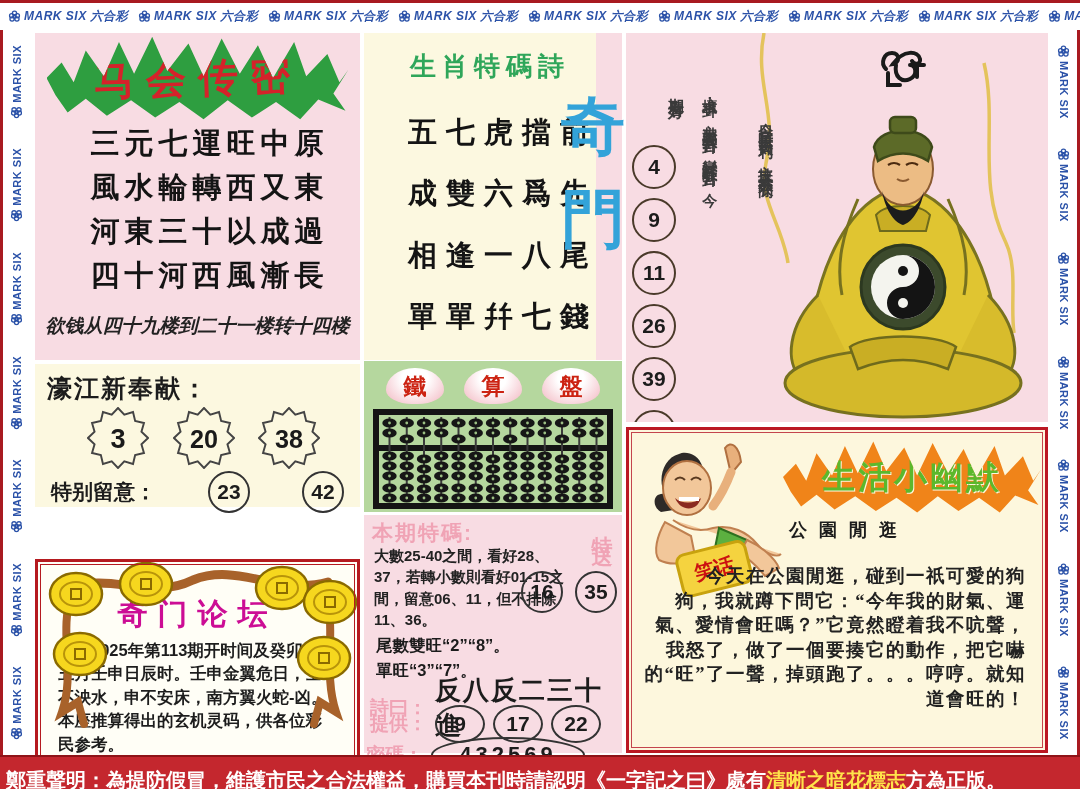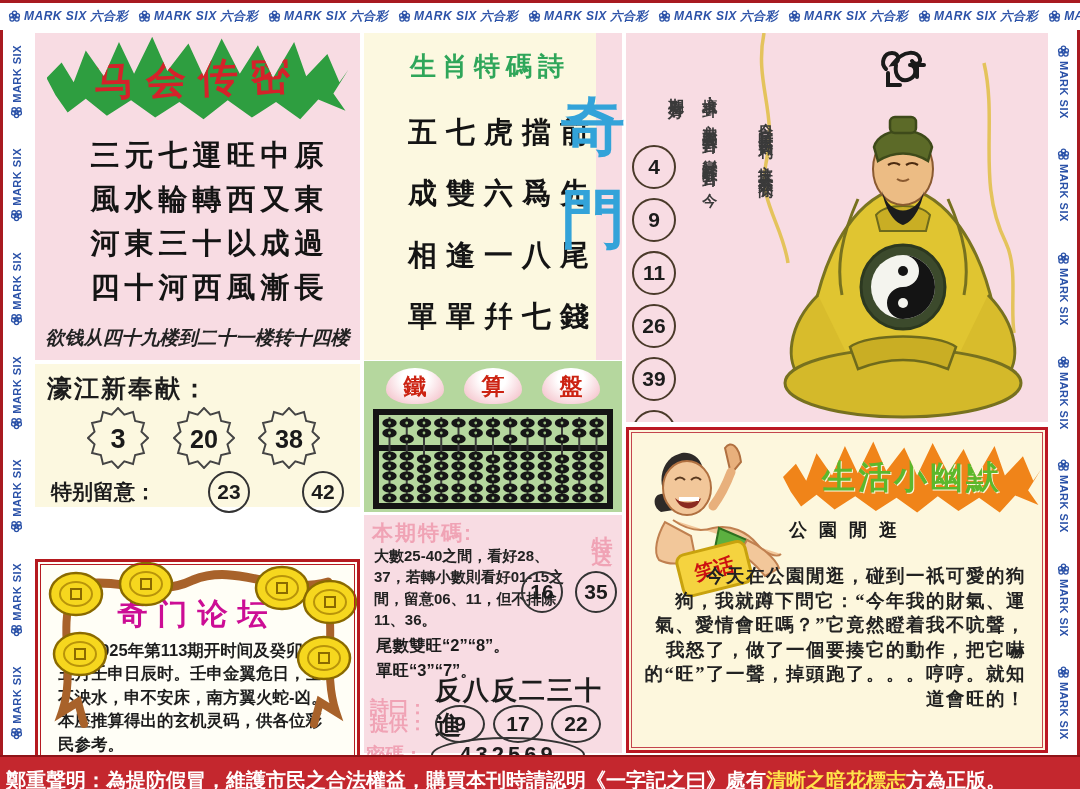--- a/index.html
+++ b/index.html
@@ -36,21 +36,21 @@
   .panel{position:absolute;box-sizing:border-box;}
   .pink{background:#f8dce3;}
   .cream{background:#fcf8e0;padding-left:20px;}
   
   .mahui{left:35px;top:33px;width:325px;height:327px;}
   .burst{position:relative;margin:2px auto 0;width:302px;height:86px;
     background:#2e9e40;display:flex;align-items:center;justify-content:center;
     clip-path:polygon(0% 50%,5% 32%,9% 55%,13% 18%,19% 48%,24% 8%,29% 45%,35% 2%,40% 42%,47% 10%,52% 48%,58% 4%,64% 45%,70% 12%,75% 50%,82% 8%,86% 48%,93% 22%,97% 55%,100% 40%,95% 68%,99% 88%,90% 75%,84% 98%,76% 78%,68% 96%,60% 76%,52% 98%,44% 78%,36% 96%,28% 76%,20% 94%,13% 74%,7% 90%,3% 70%);}
   .burst-title{color:#d5222a;font-size:40px;font-weight:bold;letter-spacing:12px;
     font-family:"Liberation Serif",serif;transform:rotate(-2deg);}
-  .mahui-poem{margin-top:12px;text-align:center;font-family:"Liberation Serif",serif;
+  .mahui-poem{text-align:center;font-family:"Liberation Serif",serif;
     font-weight:bold;font-size:29px;letter-spacing:5px;line-height:1.52;color:#141414;padding-left:24px;}
   .mahui-foot{margin-top:16px;text-align:center;font-weight:bold;font-style:italic;
     font-size:19px;color:#222;}
   .haojiang{left:35px;top:364px;width:325px;height:143px;padding:8px 12px;}
   .haojiang-title{font-family:"Liberation Serif",serif;font-weight:bold;font-size:25px;
     letter-spacing:2px;}
   .badge-row{display:flex;justify-content:space-between;padding:2px 28px 0 40px;}
   .badge{width:62px;height:62px;}
   .note-row{display:flex;align-items:center;gap:52px;padding-left:4px;margin-top:2px;}
   .note-label{font-size:21px;font-weight:bold;}

